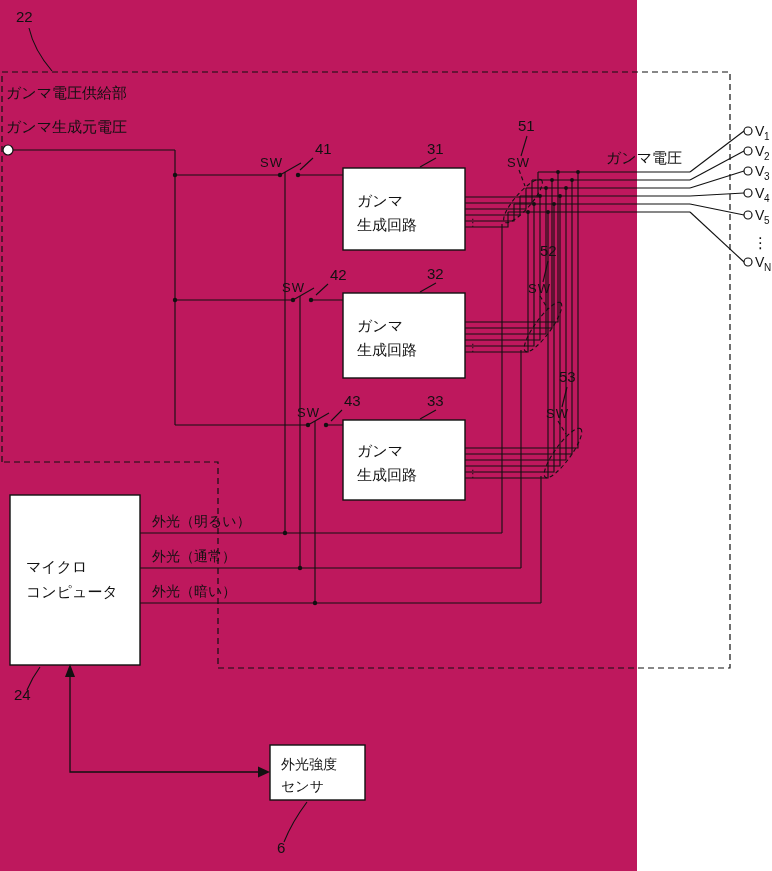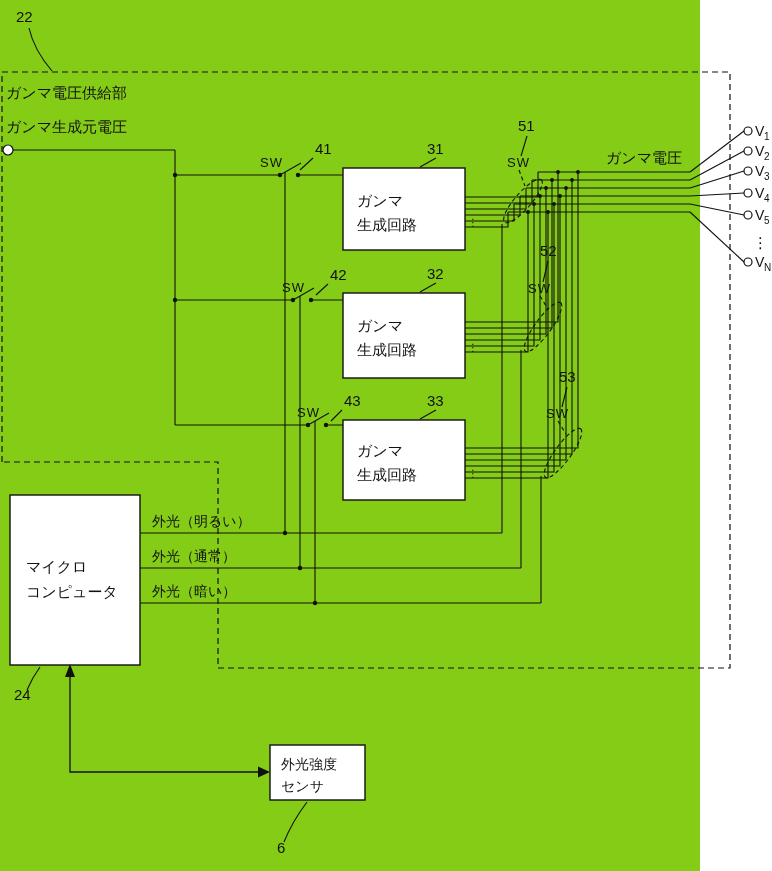--- a/index.html
+++ b/index.html
@@ -1,16 +1,16 @@
 <!DOCTYPE html>
 <html><head>
 <meta charset="utf-8">
 <style>
   html,body{margin:0;padding:0;background:#fff;}
-  .stage{width:700px;height:871px;position:relative;background:#84cc16;}
+  .stage{width:637px;height:871px;position:relative;background:#be185d;}
   svg{display:block;}
   text{font-family:"Liberation Sans","DejaVu Sans",sans-serif;fill:#111;}
   .jp{font-size:15px;}
   .jp14{font-size:14px;}
   .num{font-size:15px;}
   .sw{font-size:13px;letter-spacing:1px;}
   .vmain{font-size:14px;}
   .vsub{font-size:10px;}
   .dots{font-size:10px;fill:#111;}
   .dotsL{font-size:15px;fill:#111;}

